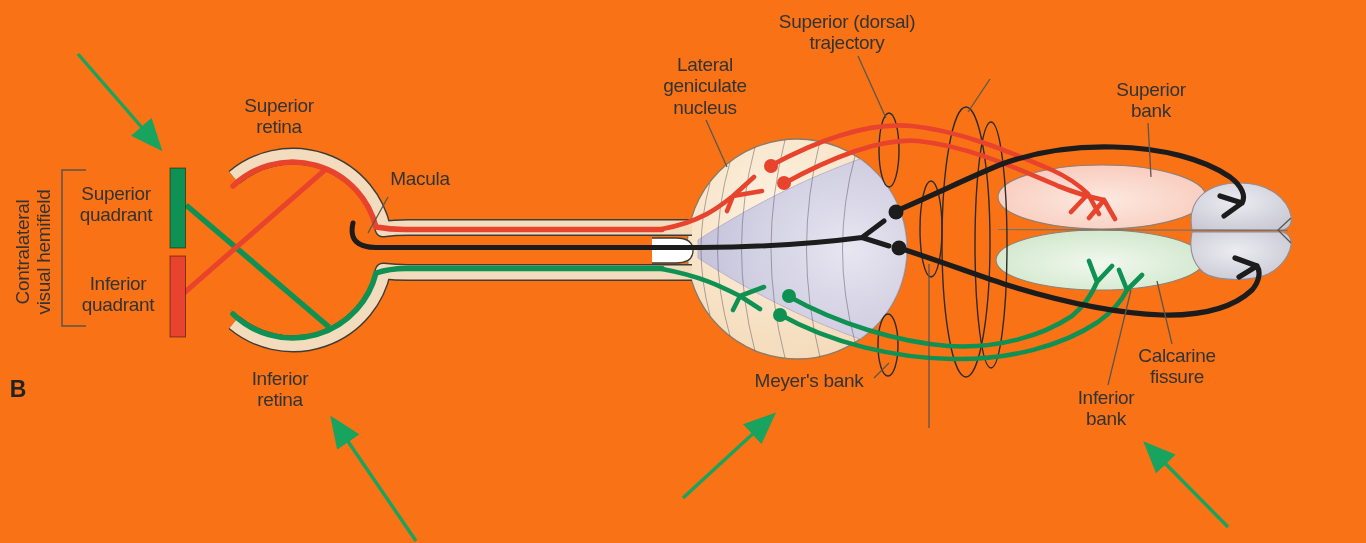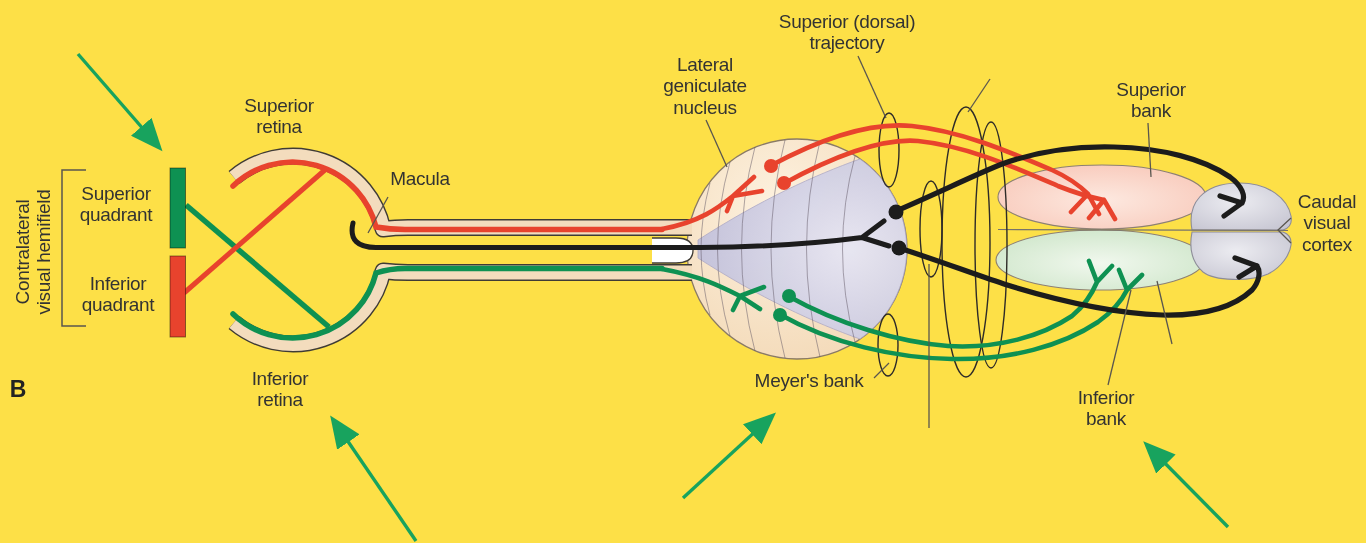--- a/index.html
+++ b/index.html
@@ -1,16 +1,16 @@
 <!DOCTYPE html>
 <html style="--c-red: #e8432d; --c-green: #0e9152; --c-arrow: #18a35e; --c-black: #1c1c1c; --c-beige: #f3dcbd; --c-peach: #f4d9b6; --c-lavender: #c6c5de; --c-bank_pink: #f8c5b6; --c-bank_green: #cbe5c7; --c-cortex_gray: #c9c8d3; --c-outline: #3f3b35; --c-pointer: #5a564f; --c-text: #333333;"><head>
 <meta charset="utf-8">
 <style>
   html,body{margin:0;padding:0;background:#ffffff;}
-  #stage{position:relative;width:1366px;height:543px;background:#fde047;overflow:hidden;
+  #stage{position:relative;width:1366px;height:543px;background:#f97316;overflow:hidden;
          font-family:"Liberation Sans",sans-serif;}
   #art{position:absolute;left:0;top:0;}
   .lbl{position:absolute;transform:translate(-50%,-50%);
        font:19px/1.12 "Liberation Sans",sans-serif;color:#333;
        text-align:center;white-space:pre-line;letter-spacing:-0.3px;}
   .lbl.rot{transform:translate(-50%,-50%) rotate(-90deg);}
   .lbl.panel{font-weight:bold;font-size:23px;color:#222;}
 </style>
 </head>
 <body>
@@ -138,32 +138,31 @@
   </g>
 </svg>
 
 <div class="lbl" style="left:847px;top:32px">Superior (dorsal)
 trajectory</div>
 <div class="lbl" style="left:705px;top:86px">Lateral
 geniculate
 nucleus</div>
 <div class="lbl" style="left:1151px;top:100px">Superior
 bank</div>
-<div class="lbl" style="left:1327px;top:223px">Caudal
-visual
-cortex</div>
 <div class="lbl" style="left:279px;top:116px">Superior
 retina</div>
 <div class="lbl" style="left:420px;top:179px">Macula</div>
 <div class="lbl rot" style="left:33px;top:252px">Contralateral
 visual hemifield</div>
 <div class="lbl" style="left:116px;top:204px">Superior
 quadrant</div>
 <div class="lbl" style="left:118px;top:294px">Inferior
 quadrant</div>
 <div class="lbl" style="left:280px;top:389px">Inferior
 retina</div>
 <div class="lbl panel" style="left:18px;top:390px">B</div>
 <div class="lbl" style="left:809px;top:381px">Meyer's bank</div>
 <div class="lbl" style="left:1106px;top:408px">Inferior
 bank</div>
+<div class="lbl" style="left:1177px;top:366px">Calcarine
+fissure</div>
 
 </div>
 
 </body></html>

